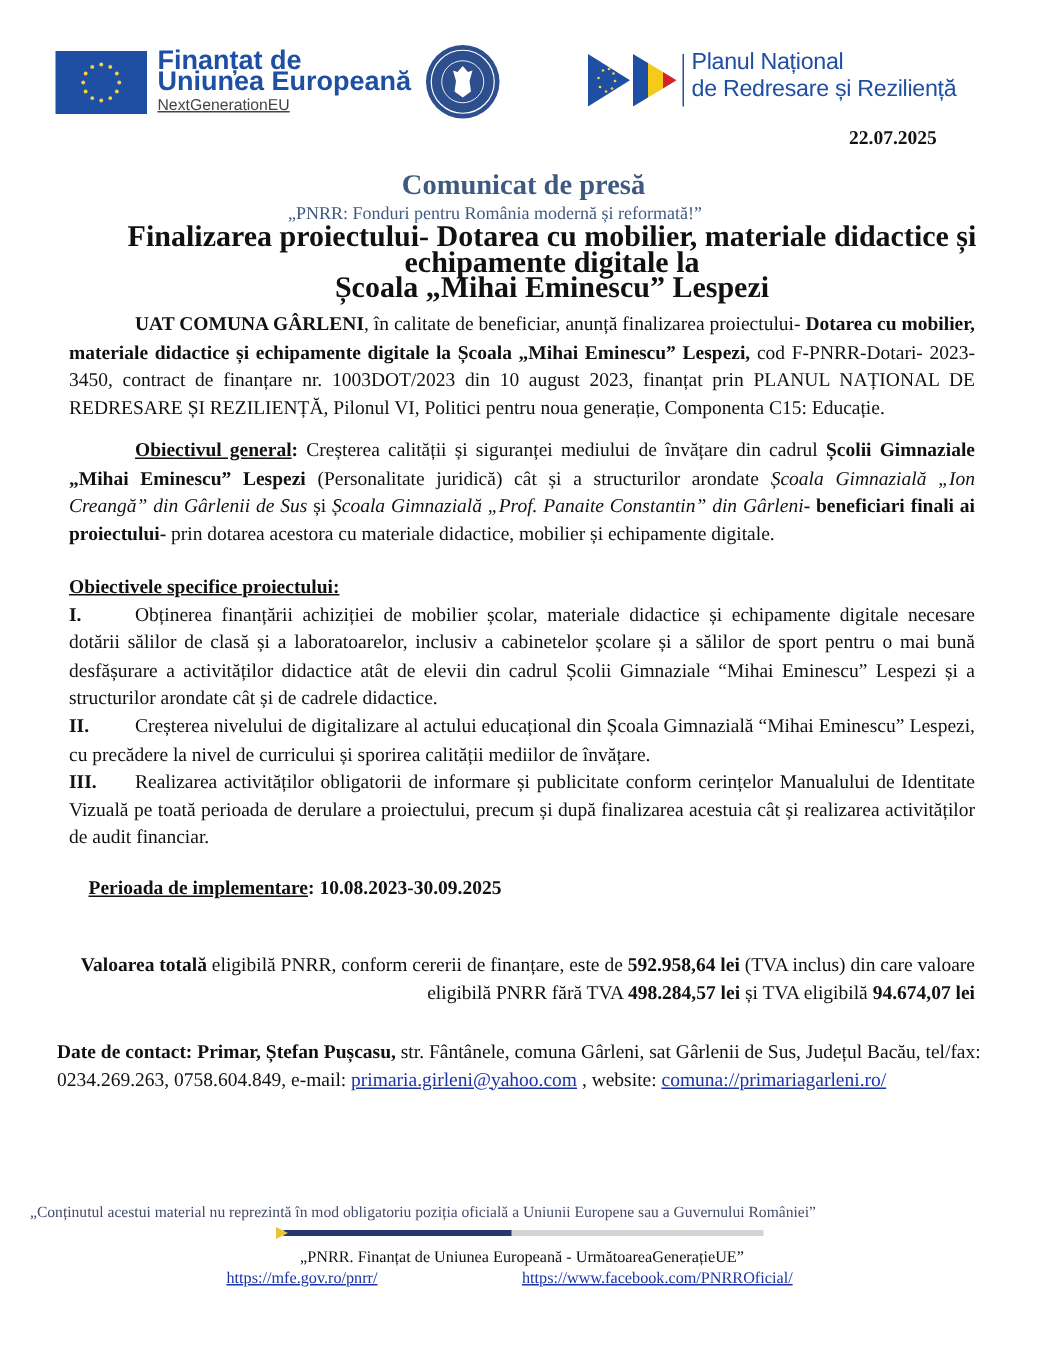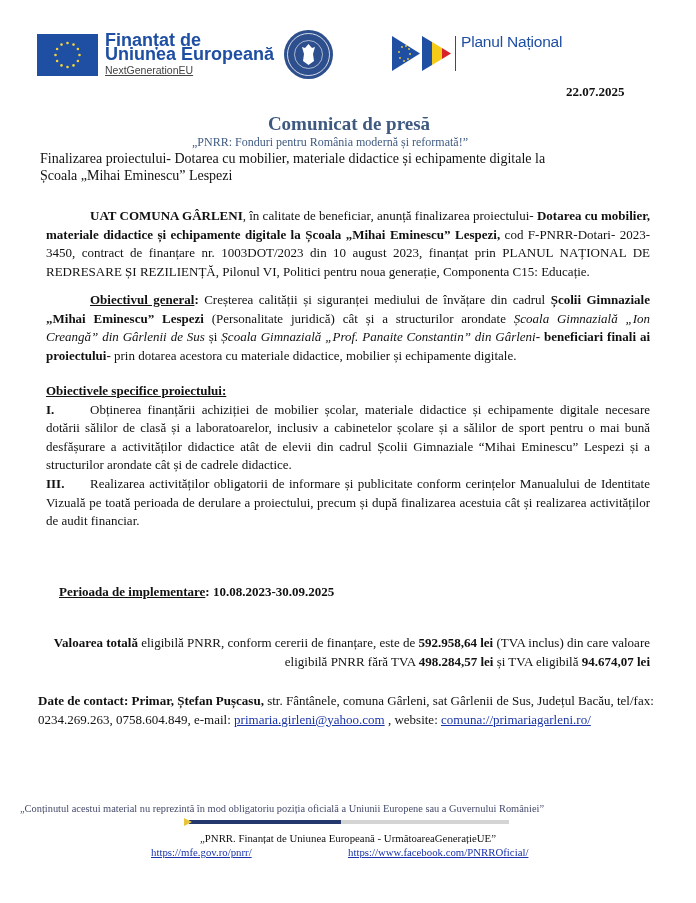--- a/index.html
+++ b/index.html
@@ -15,21 +15,21 @@
   .gov { left: 284px; top: 30px; width: 49px; height: 49px; border-radius: 50%; background: #2d4f8e; }
   .pnrr-logo { left: 392px; top: 36px; width: 70px; height: 35px; }
   .pnrr-sep { left: 455px; top: 36px; width: 1px; height: 35px; background: #1f4fa3; }
   .pnrr-text { left: 461px; top: 33px; font-family: "Liberation Sans", sans-serif; color: #1f4fa3;
                font-size: 15.5px; line-height: 18px; font-weight: normal; letter-spacing: -0.2px; }
   .date { left: 566px; top: 84px; font-weight: bold; font-size: 13px; }
 
   
   .title { left: 1px; width: 696px; top: 113px; text-align: center; color: #3f5a80; font-weight: bold; font-size: 19px; }
   .subtitle { left: 0; width: 660px; top: 135px; text-align: center; color: #3f5a80; font-size: 12px; }
-  .headline { left: 40px; width: 656px; top: 150px; text-align: left; font-weight: normal; font-size: 14px; line-height: 17px; }
+  .headline { left: 40px; width: 656px; top: 150px; text-align: center; font-weight: bold; font-size: 20px; line-height: 17px; }
 
   .para { left: 46px; width: 604px; font-size: 13px; line-height: 18.6px; text-align: justify; }
   .indent { text-indent: 44px; }
   .u { text-decoration: underline; }
   b { font-weight: bold; }
   i { font-style: italic; }
   a { color: #1a33a8; text-decoration: underline; }
 
   .list-item .num { font-weight: bold; display: inline-block; width: 44px; }
 
@@ -90,38 +90,40 @@
         <circle cx="7" cy="16" r="0.9"></circle>
       </g>
     <polygon points="30,0 40,6 40,29 30,35" fill="#1f4fa3"></polygon>
     <polygon points="40,6 50,12 50,23 40,29" fill="#f5cb1a"></polygon>
     <polygon points="50,12 59,17.5 50,23" fill="#d8222b"></polygon>
   </svg>
 </div>
 <div class="abs pnrr-sep"></div>
 <div class="abs pnrr-text">
   <div>Planul Național</div>
+  <div>de Redresare și Reziliență</div>
 </div>
 
 <div class="abs date">22.07.2025</div>
 
 <div class="abs title">Comunicat de presă</div>
 <div class="abs subtitle">„PNRR: Fonduri pentru România modernă și reformată!”</div>
 <div class="abs headline">
   <div>Finalizarea proiectului- Dotarea cu mobilier, materiale didactice și echipamente digitale la</div>
   <div>Școala „Mihai Eminescu” Lespezi</div>
 </div>
 
 <div class="abs para indent" style="top:207px;"><b>UAT COMUNA GÂRLENI</b><span>, în calitate de beneficiar, anunță finalizarea proiectului- </span><b>Dotarea cu mobilier, materiale didactice și echipamente digitale la Școala „Mihai Eminescu” Lespezi,</b><span> cod F-PNRR-Dotari- 2023-3450, contract de finanțare nr. 1003DOT/2023 din 10 august 2023, finanțat prin PLANUL NAȚIONAL DE REDRESARE ȘI REZILIENȚĂ, Pilonul VI, Politici pentru noua generație, Componenta C15: Educație.</span></div>
 
 <div class="abs para indent" style="top:291px;"><b class="u">Obiectivul general</b><b>: </b><span>Creșterea calității și siguranței mediului de învățare din cadrul </span><b>Școlii Gimnaziale „Mihai Eminescu” Lespezi</b><span> (Personalitate juridică) cât și a structurilor arondate </span><i>Școala Gimnazială „Ion Creangă” din Gârlenii de Sus</i><span> și </span><i>Școala Gimnazială „Prof. Panaite Constantin” din Gârleni</i><b>- beneficiari finali ai proiectului-</b><span> prin dotarea acestora cu materiale didactice, mobilier și echipamente digitale.</span></div>
 
 <div class="abs para" style="top:382px;">
   <div><b class="u">Obiectivele specifice proiectului:</b></div>
   <div class="list-item"><span class="num">I.</span><span>Obținerea finanțării achiziției de mobilier școlar, materiale didactice și echipamente digitale necesare dotării sălilor de clasă și a laboratoarelor, inclusiv a cabinetelor școlare și a sălilor de sport pentru o mai bună desfășurare a activităților didactice atât de elevii din cadrul Școlii Gimnaziale “Mihai Eminescu” Lespezi și a structurilor arondate cât și de cadrele didactice.</span></div>
+  <div class="list-item"><span class="num">II.</span><span>Creșterea nivelului de digitalizare al actului educațional din Școala Gimnazială “Mihai Eminescu” Lespezi, cu precădere la nivel de curricului și sporirea calității mediilor de învățare.</span></div>
   <div class="list-item"><span class="num">III.</span><span>Realizarea activităților obligatorii de informare și publicitate conform cerințelor Manualului de Identitate Vizuală pe toată perioada de derulare a proiectului, precum și după finalizarea acestuia cât și realizarea activităților de audit financiar.</span></div>
 </div>
 
 <div class="abs para" style="left:59px; top:583px;"><b class="u">Perioada de implementare</b><b>: 10.08.2023-30.09.2025</b></div>
 
 <div class="abs para" style="left:50px; width:600px; top:634px; text-align:right;"><b>Valoarea totală</b><span> eligibilă PNRR, conform cererii de finanțare, este de </span><b>592.958,64 lei</b><span> (TVA inclus) din care valoare eligibilă PNRR fără TVA </span><b>498.284,57 lei</b><span> și TVA eligibilă </span><b>94.674,07 lei</b></div>
 
 <div class="abs para" style="left:38px; width:620px; top:692px; text-align:left;"><b>Date de contact: Primar, Ștefan Pușcasu,</b><span> str. Fântânele, comuna Gârleni, sat Gârlenii de Sus, Județul Bacău, tel/fax: 0234.269.263, 0758.604.849, e-mail: </span><a>primaria.girleni@yahoo.com</a><span> , website: </span><a>comuna://primariagarleni.ro/</a></div>
 
 <div class="abs disclaimer">„Conținutul acestui material nu reprezintă în mod obligatoriu poziția oficială a Uniunii Europene sau a Guvernului României”</div>

